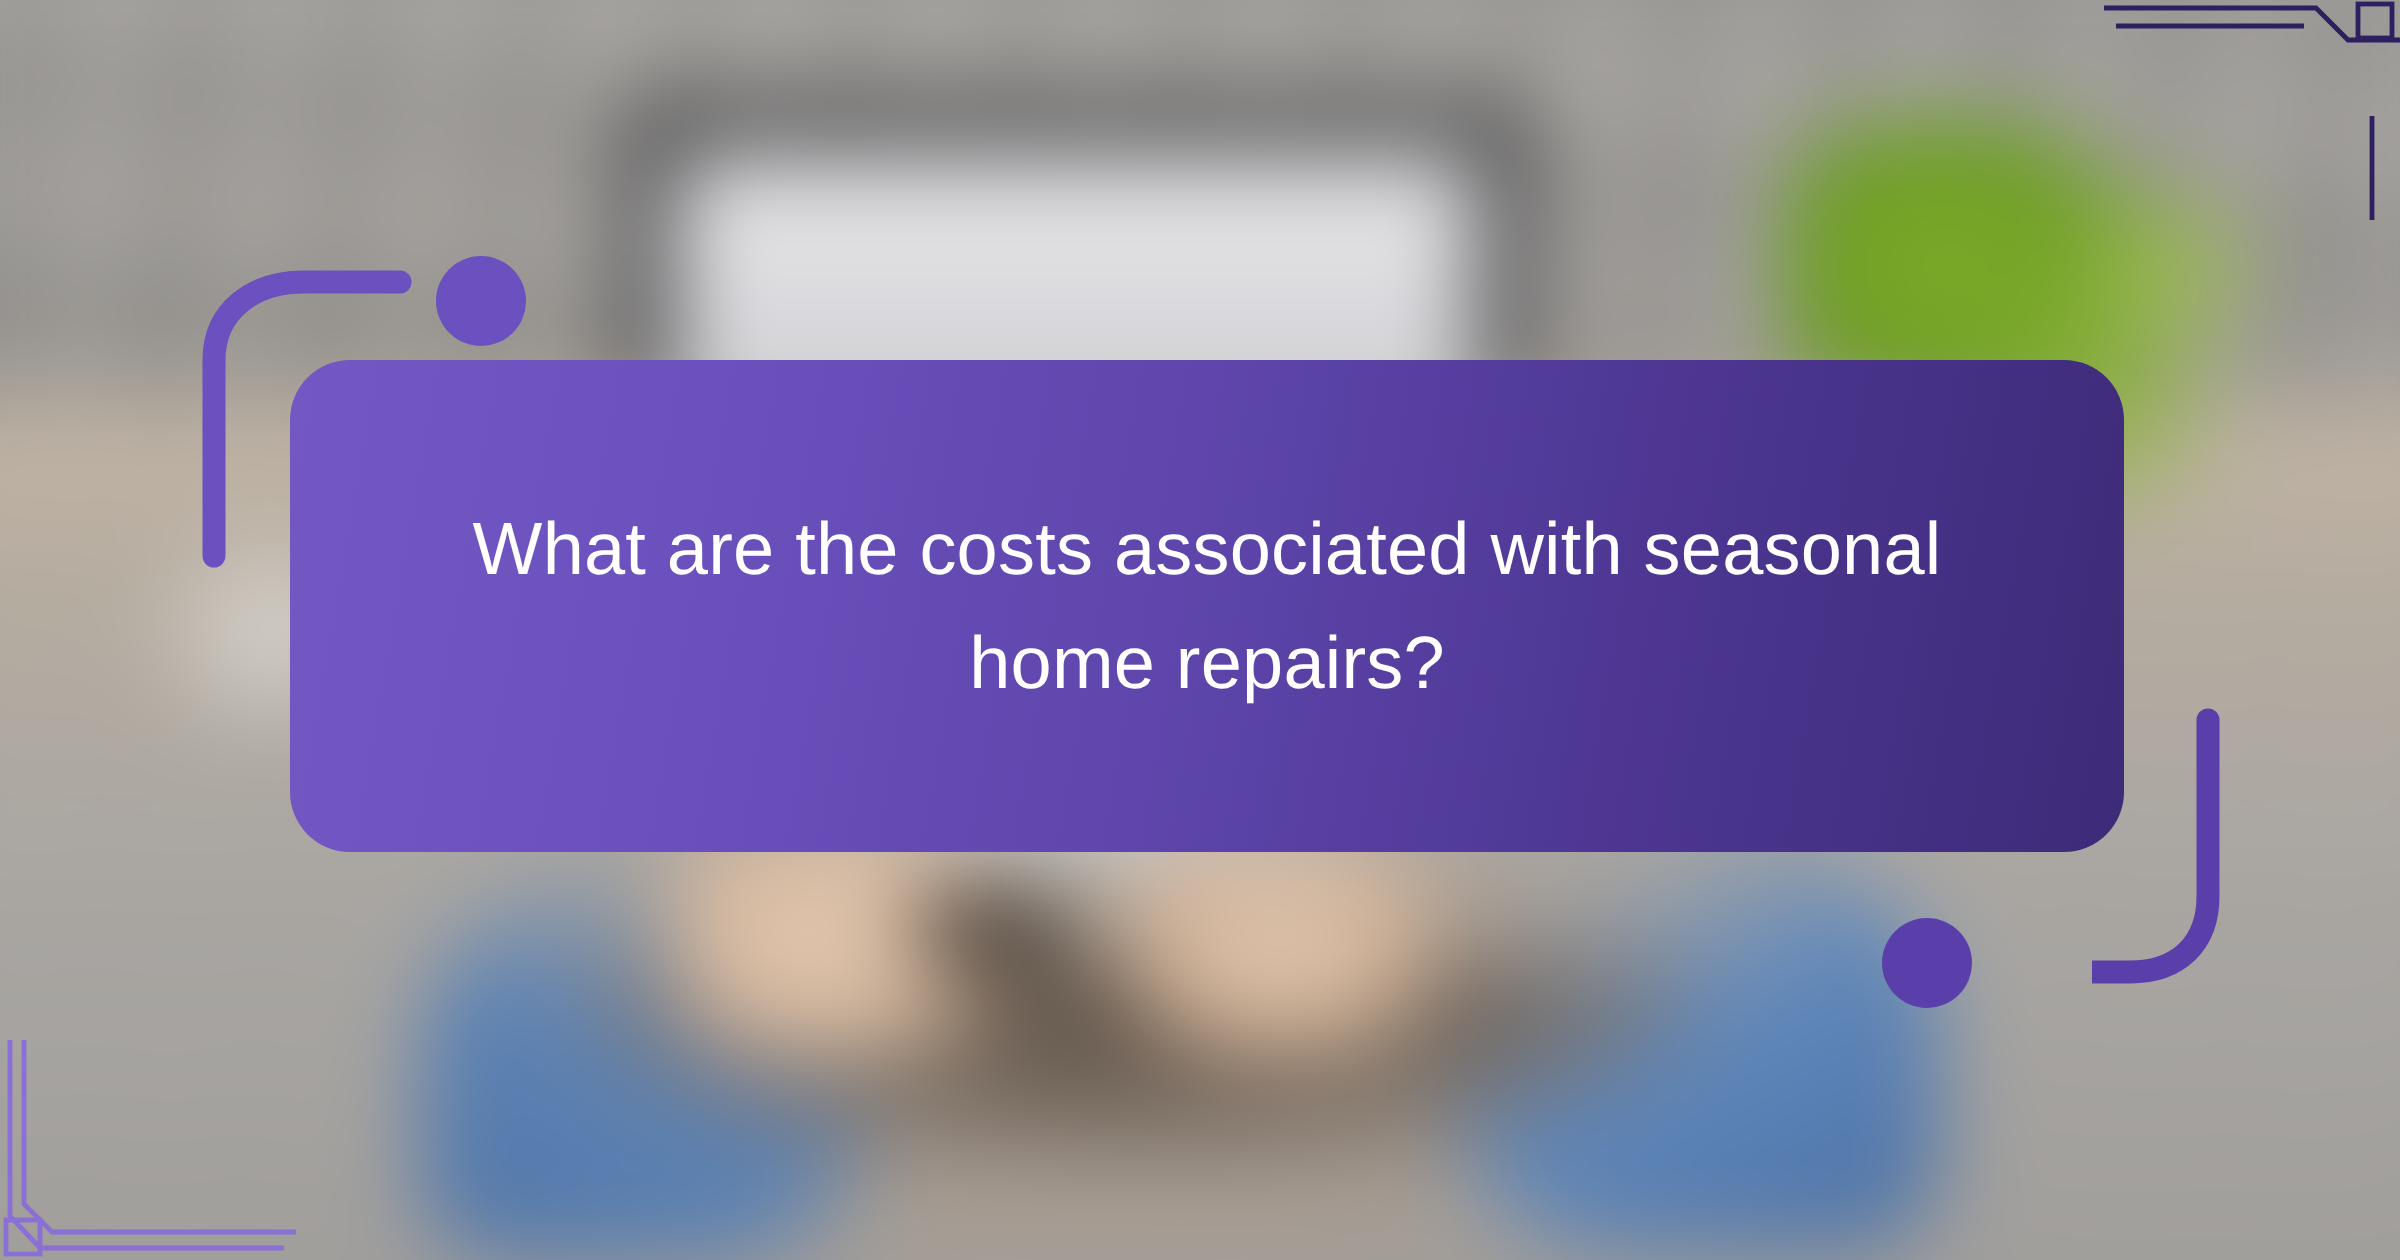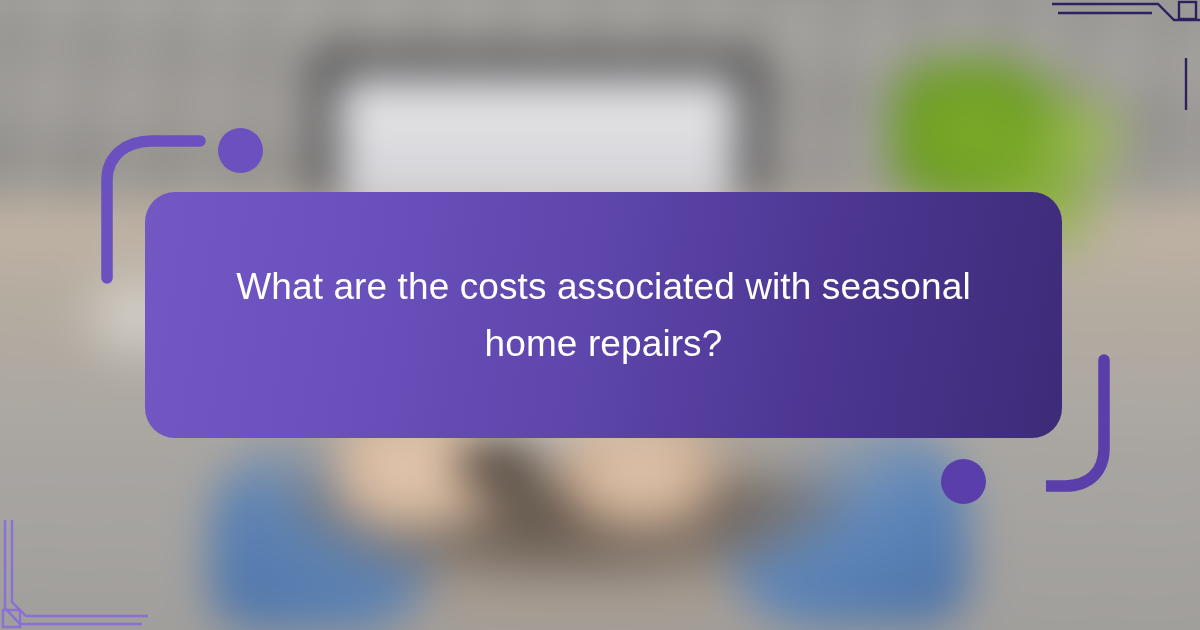--- a/index.html
+++ b/index.html
@@ -138,21 +138,21 @@
     background:#6b50c0;
   }
   #dot-br {
     left:941px; top:459px; width:45px; height:45px;
     background:#5a3fab;
   }
 
   
   #question-card {
     position:absolute;
-    left:145px; top:192px;
+    left:145px; top:180px;
     width:917px; height:246px;
     border-radius:30px;
     background:linear-gradient(100deg,
         #7358c4 0%,
         #6b51bd 22%,
         #5e46ac 48%,
         #4c3691 74%,
         #3d2b78 100%);
     display:flex;
     align-items:center;

